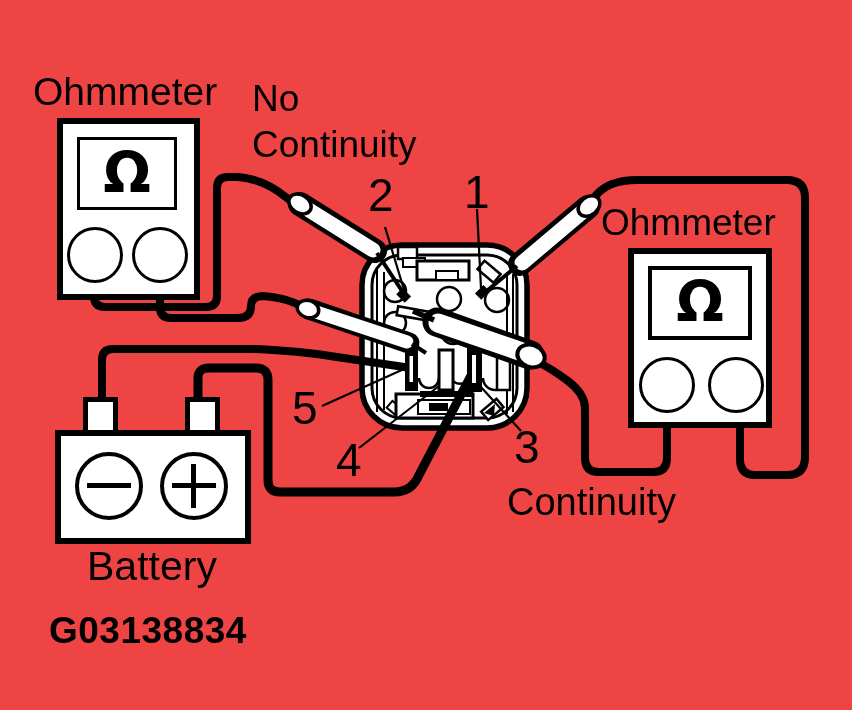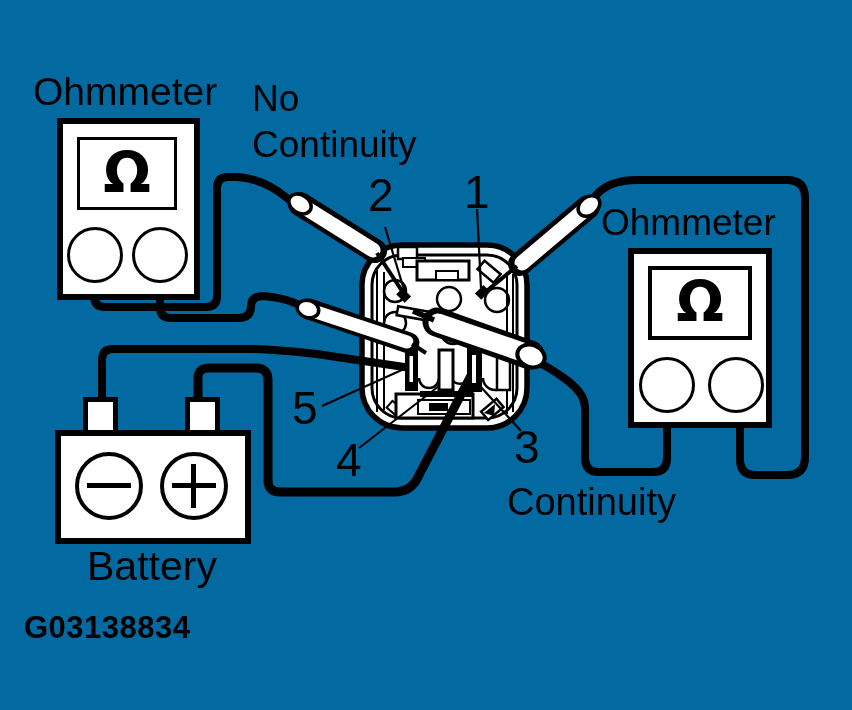--- a/index.html
+++ b/index.html
@@ -1,16 +1,16 @@
 <!DOCTYPE html>
 <html><head>
 <meta charset="utf-8">
 <style>
   html,body { margin:0; padding:0; background:#ffffff; }
-  .stage { position:relative; width:852px; height:710px; background:#0369a1; overflow:hidden;
+  .stage { position:relative; width:852px; height:710px; background:#ef4444; overflow:hidden;
            font-family:"Liberation Sans", sans-serif; color:#000; }
   .label { position:absolute; white-space:nowrap; color:#000; }
   .devicebox { position:absolute; box-sizing:border-box; border:6px solid #000; background:#fff; }
   .displaybox { position:absolute; box-sizing:border-box; background:#fff;
                 display:flex; align-items:center; justify-content:center; }
   .omega { font-family:"DejaVu Sans", sans-serif; font-weight:bold; font-size:56px; line-height:1; }
   .jack { position:absolute; box-sizing:border-box; width:56px; height:56px;
           border:3px solid #000; border-radius:50%; background:#fff; }
   .post { position:absolute; box-sizing:border-box; border:5px solid #000; background:#fff; }
   .pole { position:absolute; box-sizing:border-box; width:68px; height:68px;
@@ -158,15 +158,15 @@
       <div class="bar-h"></div>
     </div>
     <div class="pole" style="left:99px; top:16px;">
       <div class="bar-h"></div>
       <div class="bar-v"></div>
     </div>
   </div>
 
   <div class="label" style="left:87px; top:543px; font-size:41px;">Battery</div>
 
-  <div class="label code" style="left:24px; top:610px; font-size:31px;text-align:center;">G03138834</div>
+  <div class="label code" style="left:49px; top:610px; font-size:37px;text-align:center;">G03138834</div>
 
 </div>
 
 </body></html>

